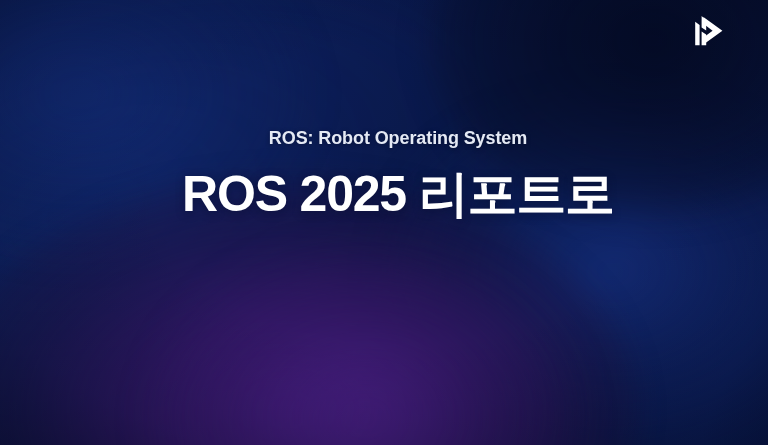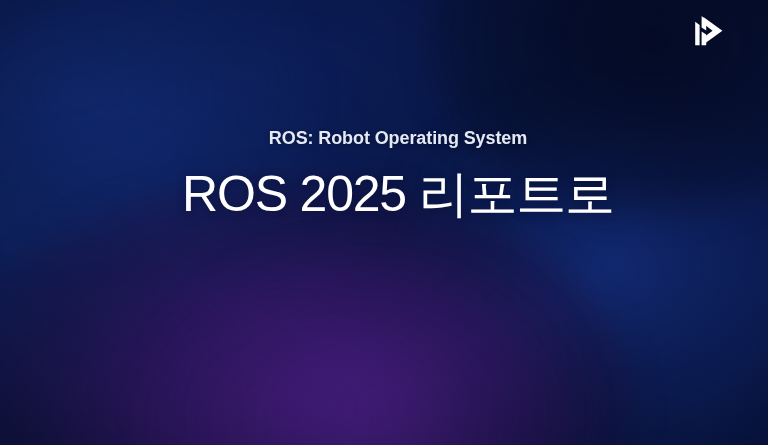--- a/index.html
+++ b/index.html
@@ -159,21 +159,21 @@
     font-weight: 700;
     letter-spacing: -0.1px;
     color: #e4e9f4;
     line-height: 1.2;
     text-shadow: 0 1px 4px rgba(4, 10, 34, 0.5);
   }
 
   .headline {
     margin: 0;
     font-size: 50px;
-    font-weight: 400;
+    font-weight: 700;
     letter-spacing: -1.2px;
     line-height: 1.21;
     color: #ffffff;
     text-shadow: 0 2px 10px rgba(6, 12, 40, 0.45);
   }
   .headline .line { display: block; white-space: nowrap; }
 </style>
 </head>
 <body>
 

